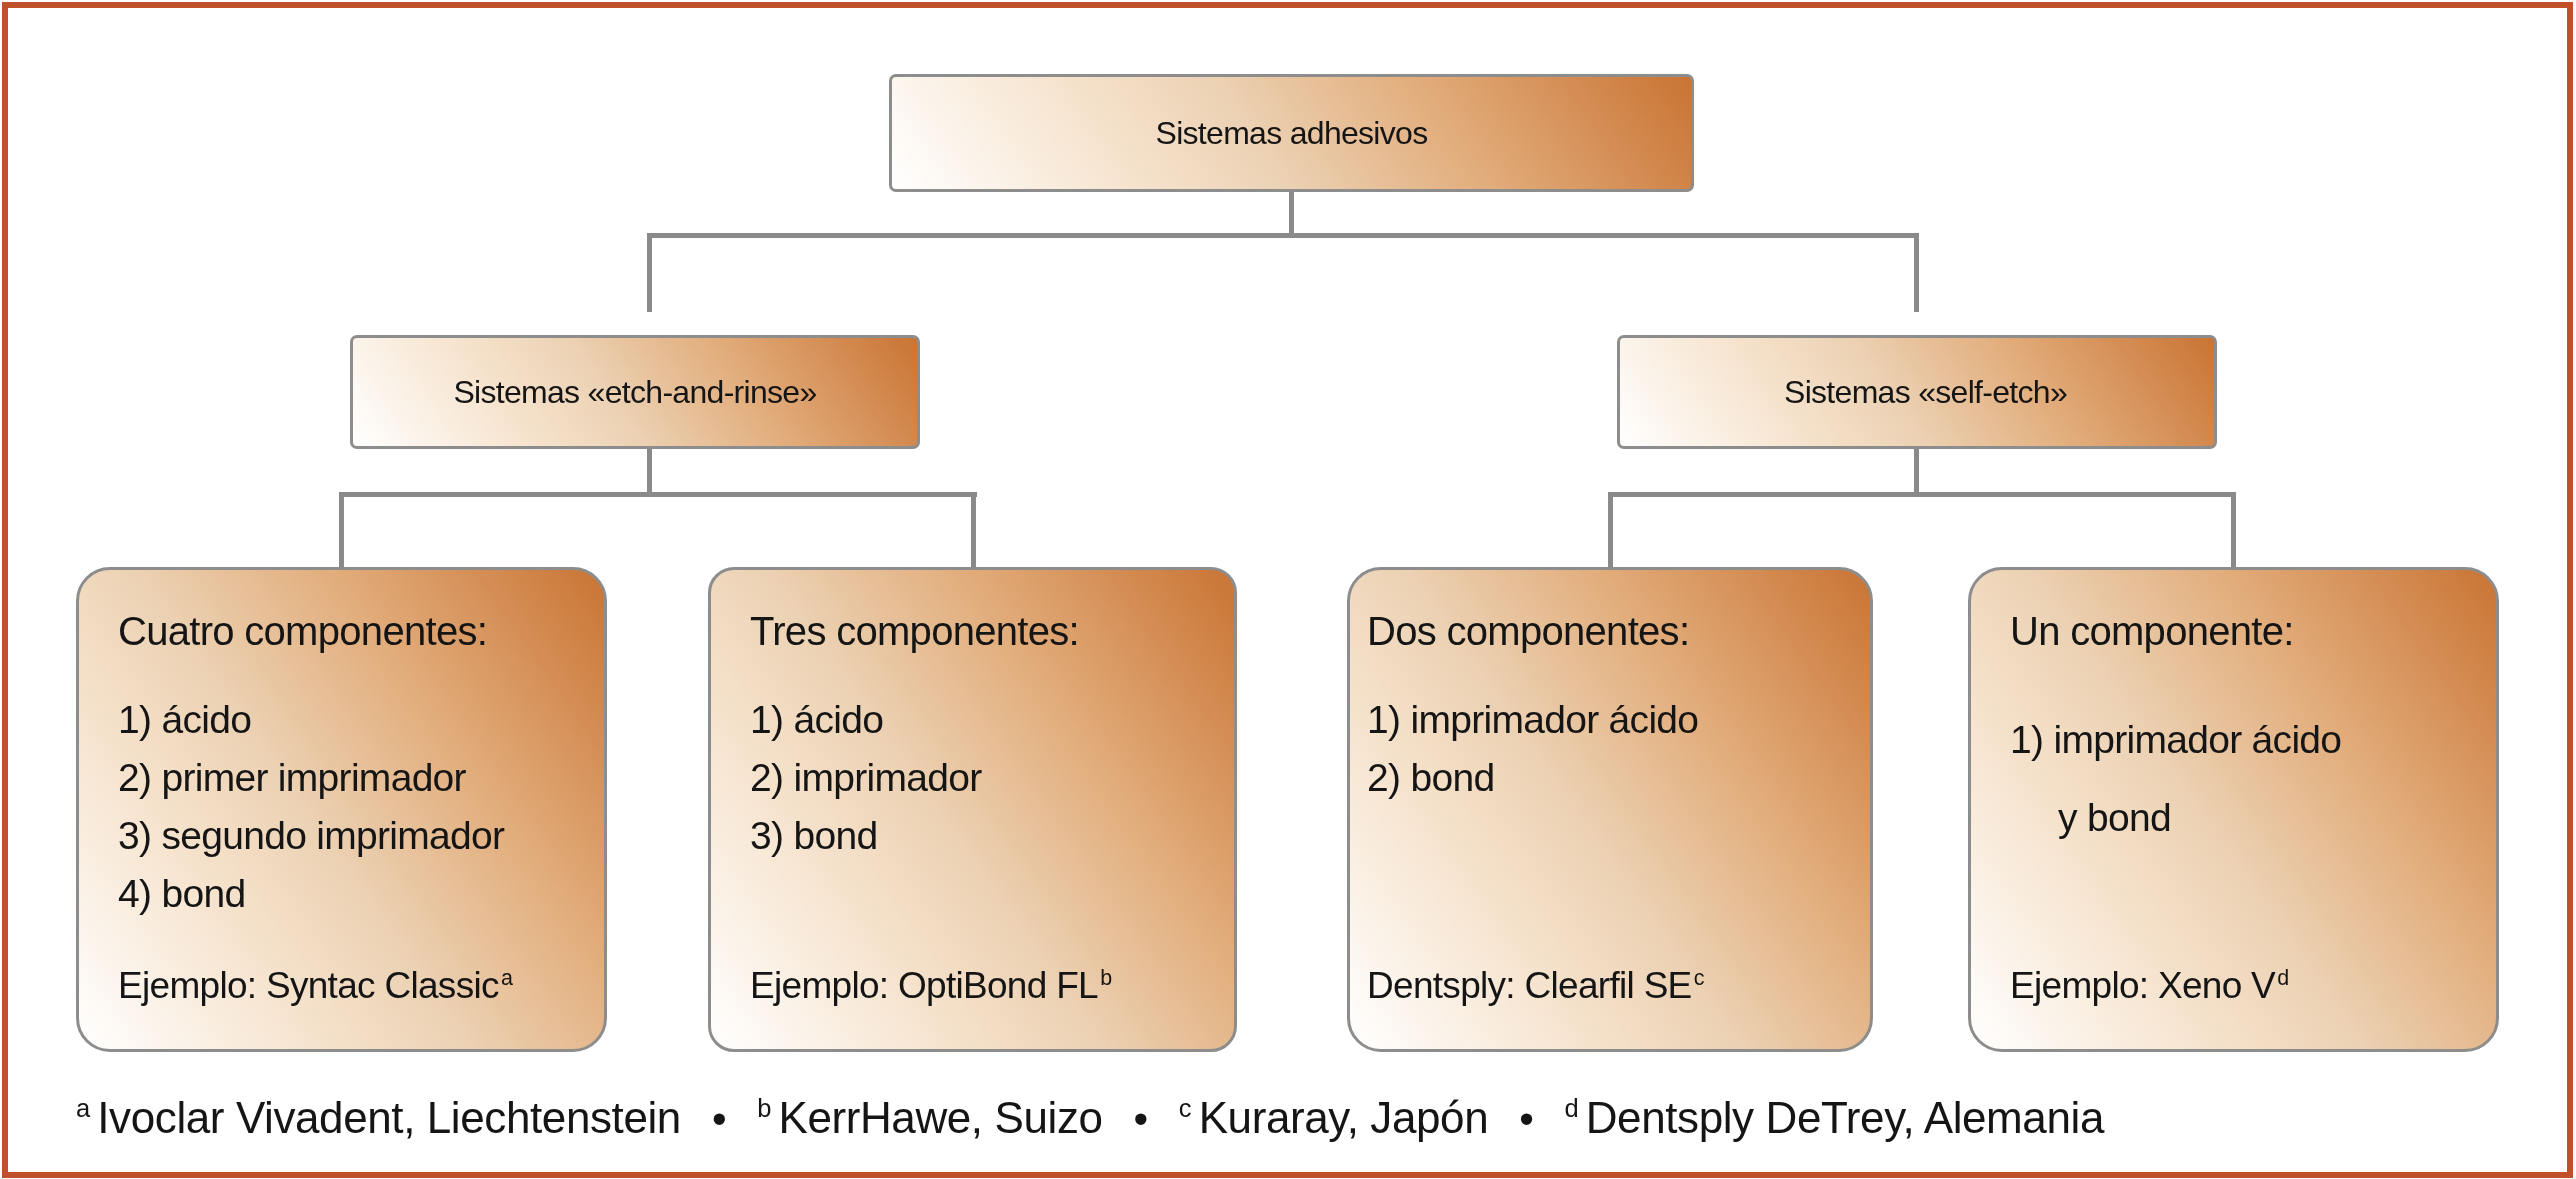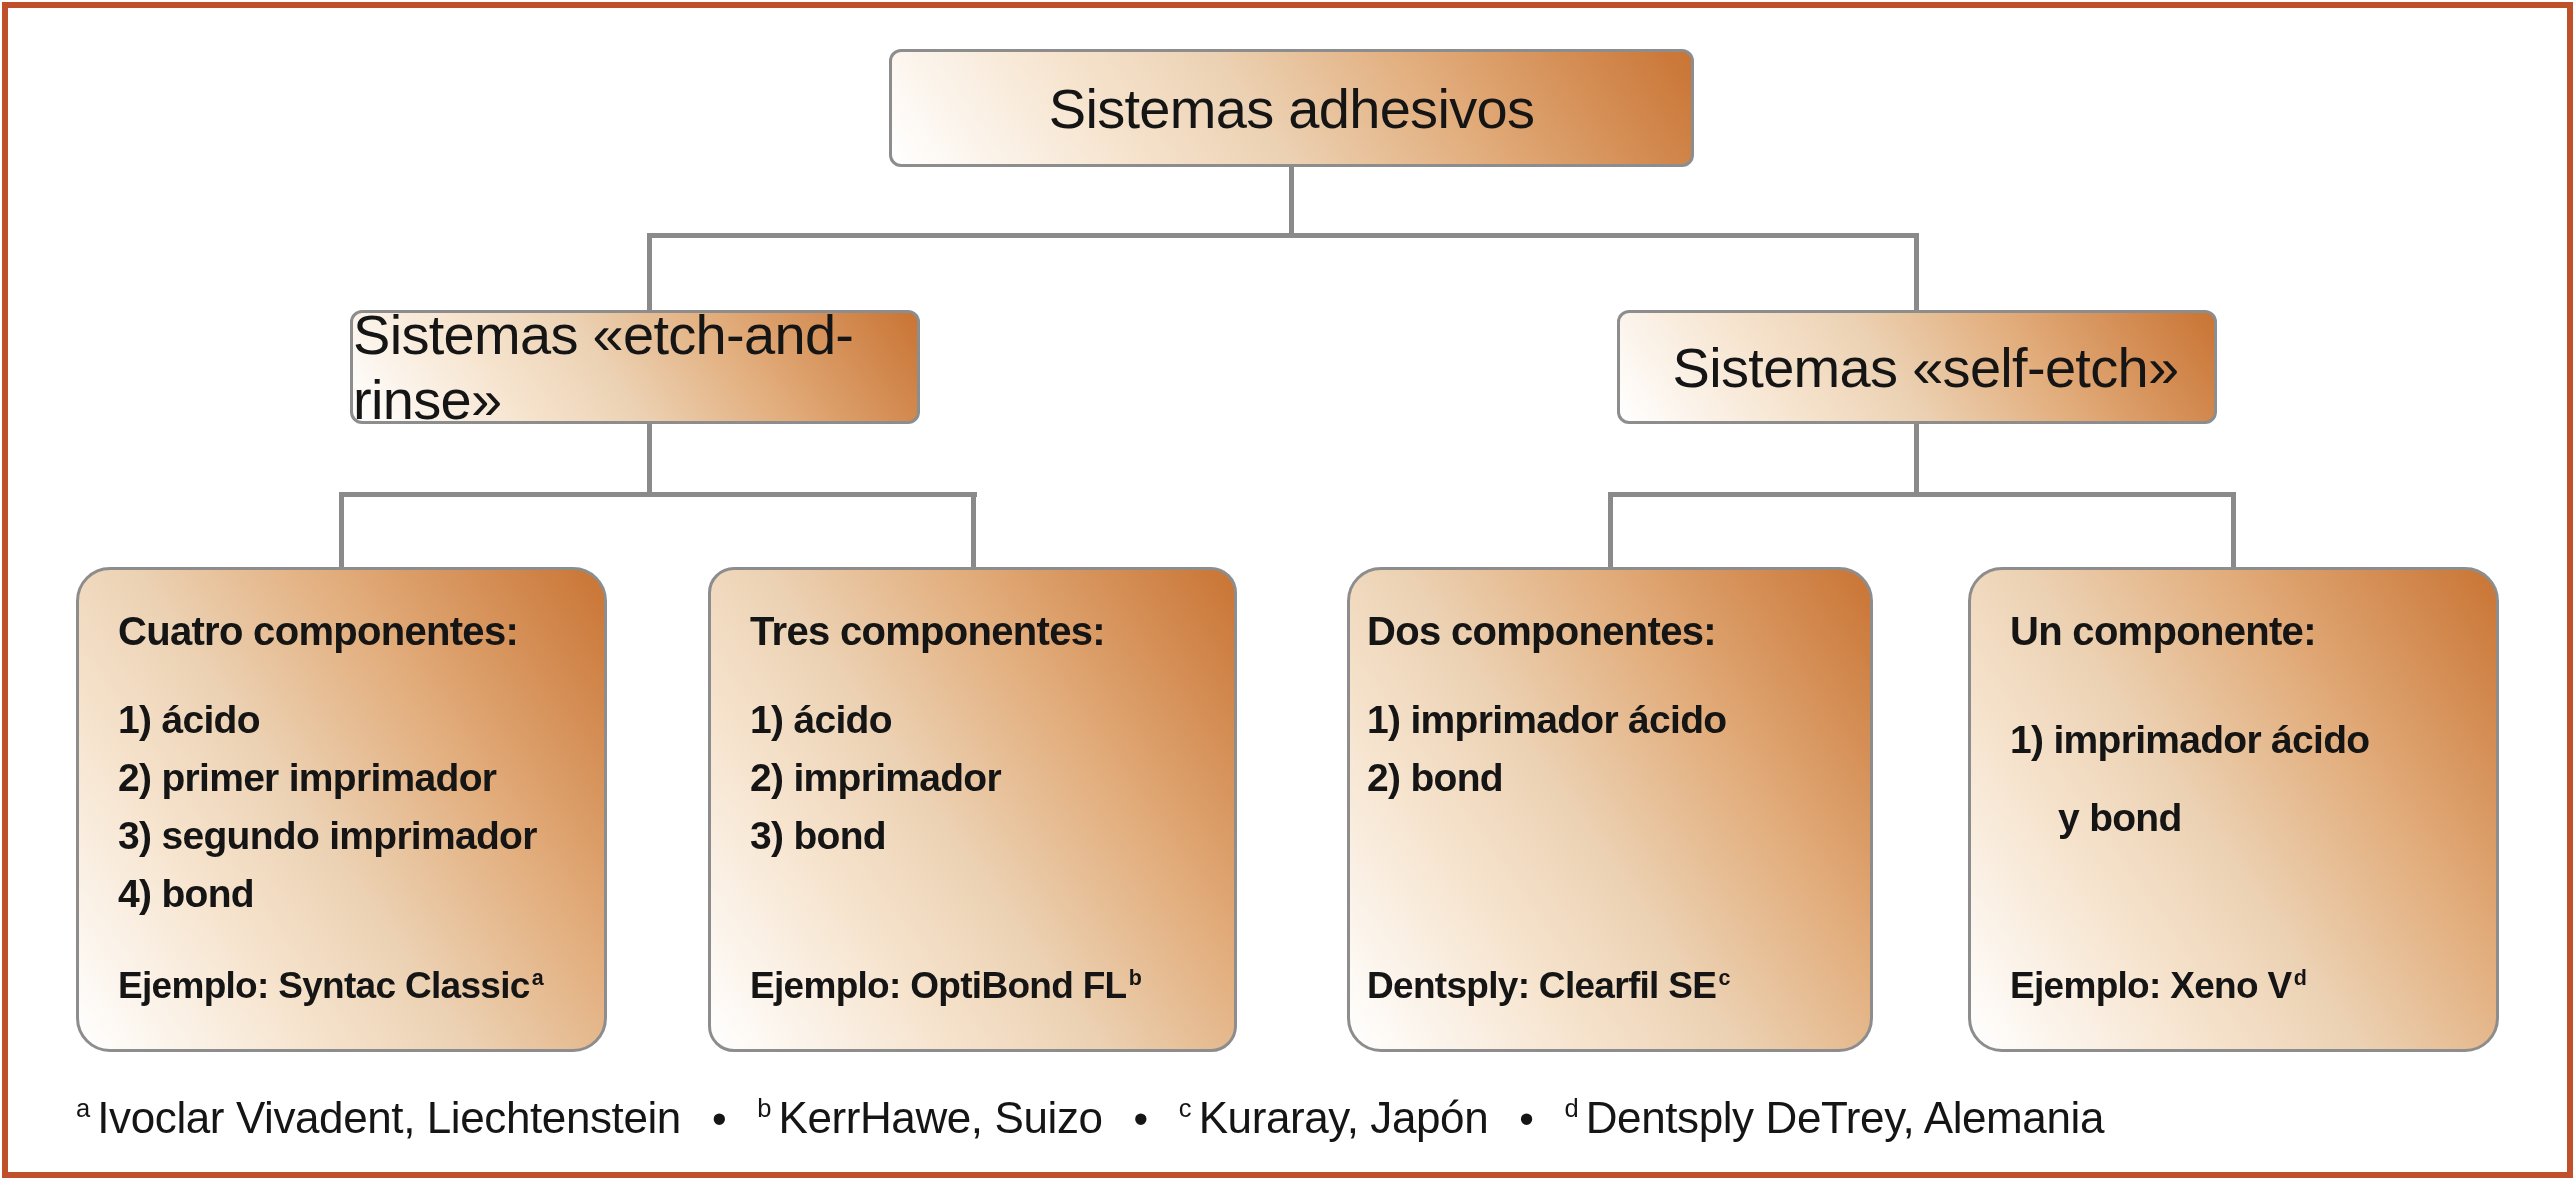--- a/index.html
+++ b/index.html
@@ -25,33 +25,33 @@
   .line{position:absolute;background:var(--line-gray);}
   
   .node{
     position:absolute;
     border:3px solid var(--box-border);
     background:linear-gradient(55deg,var(--grad-light) 0%,#f6e3cd 28%,var(--grad-mid) 45%,#e2ad7c 68%,var(--grad-deep) 100%);
     box-sizing:border-box;
     letter-spacing:-0.7px;
   }
   .banner{
-    border-radius:12px;
+    border-radius:7px;
     display:flex;align-items:center;justify-content:center;
-    font-size:56px;
+    font-size:32px;
+    margin-top:25px;
   }
   .node-root{left:889px;top:49px;width:805px;height:118px;}
   .node-l2a{left:350px;top:310px;width:570px;height:114px;}
   .node-l2b{left:1617px;top:310px;width:600px;height:114px;padding-left:17px;}
   .leaf{
     top:567px;height:485px;border-radius:34px;
     display:flex;flex-direction:column;align-items:flex-start;
     padding:39px 28px 42px 39px;
     font-size:39px;
-    font-weight:bold;
   }
   .leaf-1{left:76px;width:531px;}
   .leaf-2{left:708px;width:529px;border-radius:26px;}
   .leaf-3{left:1347px;width:526px;padding-left:17px;}
   .leaf-4{left:1968px;width:531px;gap:20px;}
   .leaf .heading{font-size:40px;margin-bottom:37px;white-space:nowrap;}
   .leaf .item{line-height:58px;white-space:nowrap;}
   .leaf .item.cont{padding-left:48px;}
   .leaf .spacer{flex:1;}
   .leaf .example{font-size:37px;white-space:nowrap;}

